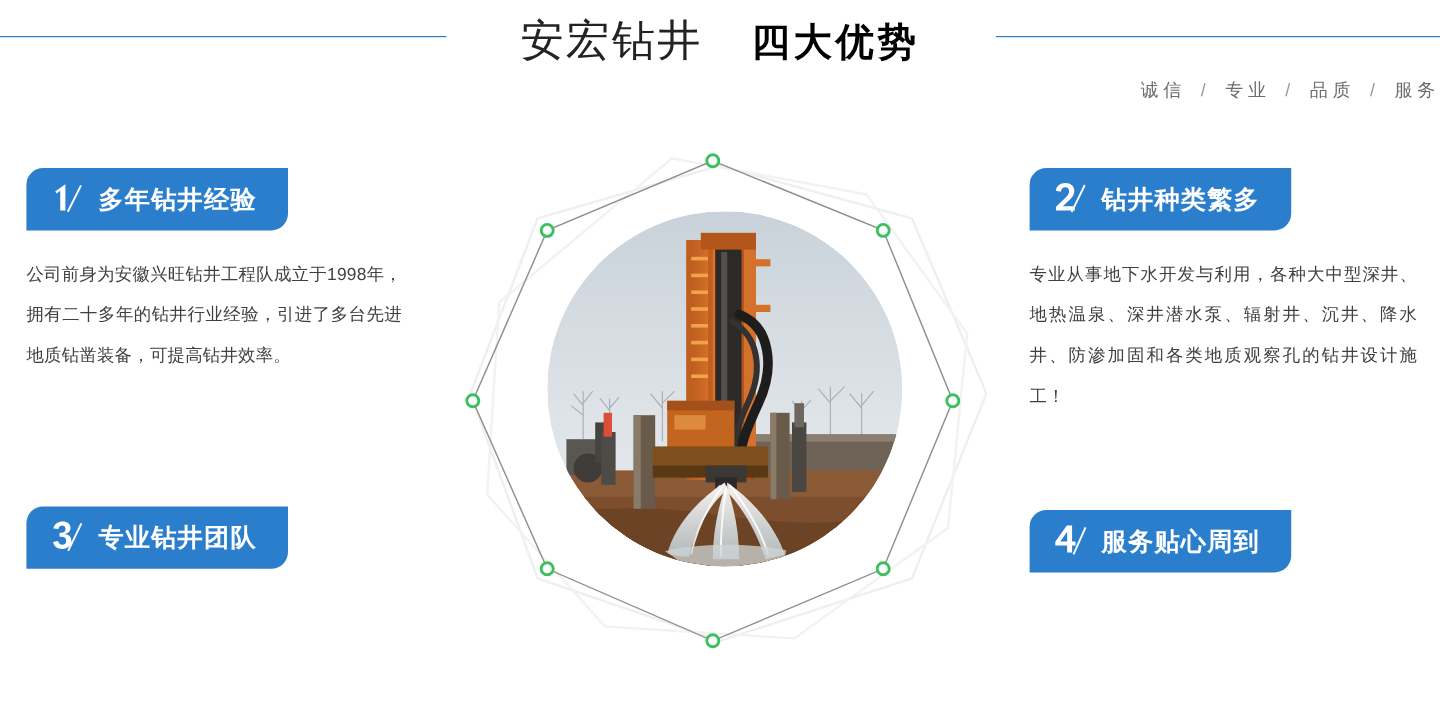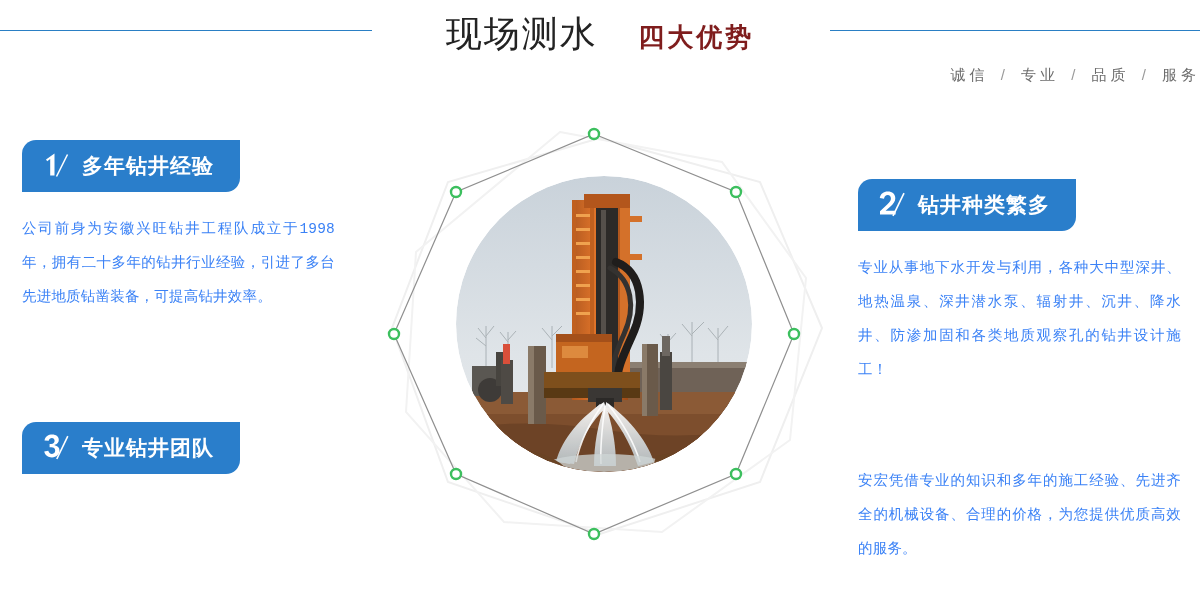--- a/index.html
+++ b/index.html
@@ -40,23 +40,23 @@
     text-align: center;
     white-space: nowrap;
   }
   .title-main {
     font-size: 36px;
     font-weight: 500;
     color: #232323;
     letter-spacing: 2px;
   }
   .title-accent {
-    font-size: 26px;
+    font-size: 32px;
     font-weight: 700;
-    color: #7f1d1d;
+    color: #000000;
     letter-spacing: 3px;
     margin-left: 36px;
   }
   .subtitle {
     position: absolute;
     left: 0;
     top: 66px;
     width: 1200px;
     text-align: right;
     font-size: 15px;
@@ -64,21 +64,21 @@
     letter-spacing: 4px;
     white-space: nowrap;
   }
   .subtitle .sep {
     color: #9a9a9a;
     margin: 0 4px;
   }
 
   
   .col-left  { position: absolute; left: 22px;  top: 140px; width: 320px; }
-  .col-right { position: absolute; left: 858px; top: 140px; width: 330px; margin-top: 39px; }
+  .col-right { position: absolute; left: 858px; top: 140px; width: 330px; }
 
   .card { position: relative; }
   .card.left-1  { margin-top: 0px; }
   .card.left-2  { margin-top: 108px; }
   .card.right-1 { margin-top: 0px; }
   .card.right-2 { margin-top: 77px; }
 
   .badge {
     display: inline-flex;
     align-items: center;
@@ -101,24 +101,23 @@
     font-weight: 700;
     color: #ffffff;
     letter-spacing: 1px;
     white-space: nowrap;
   }
 
   .card-body {
     margin-top: 20px;
     font-size: 14.5px;
     line-height: 34px;
-    color: #3b82f6;
+    color: #404040;
     text-align: justify;
     letter-spacing: 0.2px;
-    font-family: Liberation Mono, monospace;
   }
   .col-left  .card-body { width: 313px; }
   .col-right .card-body { width: 323px; }
 
   
   .center-stage {
     position: absolute;
     left: 370px;
     top: 110px;
     width: 460px;
@@ -143,21 +142,21 @@
   .photo-disc svg { display: block; }
 </style>
 </head>
 <body>
 
 <div class="header">
   <div class="rule rule-left"></div>
   <div class="rule rule-right"></div>
 
   <div class="title-row">
-    <span class="title-main">现场测水</span>
+    <span class="title-main">安宏钻井</span>
     <span class="title-accent">四大优势</span>
   </div>
 
   <div class="subtitle">
     <span>诚信</span>
     <span class="sep">/</span>
     <span>专业</span>
     <span class="sep">/</span>
     <span>品质</span>
     <span class="sep">/</span>
@@ -203,21 +202,29 @@
           <path d="M3.8 10.0 C4.4 6.0 7.6 3.6 11.8 3.6 C16.3 3.6 19.3 6.2 19.3 10.2 C19.3 13.3 17.6 15.7 13.9 19.0 L9.6 22.8 L19.6 22.8 L19.6 26.4 L4.0 26.4 L4.0 23.2 L11.2 16.5 C13.9 14.0 14.9 12.4 14.9 10.4 C14.9 8.3 13.7 7.0 11.7 7.0 C9.7 7.0 8.5 8.2 8.0 10.7 Z" fill="#ffffff"></path>
           <path d="M17.0 27.8 L28.0 5.2" stroke="#ffffff" stroke-width="1.6" fill="none"></path>
         </svg>
       </span>
       <span class="badge-title">钻井种类繁多</span>
     </div>
     <div class="card-body">专业从事地下水开发与利用，各种大中型深井、地热温泉、深井潜水泵、辐射井、沉井、降水井、防渗加固和各类地质观察孔的钻井设计施工！</div>
   </div>
 
   <div class="card right-2">
-    <div class="card-body">安宏凭借专业的知识和多年的施工经验、先进齐全的机械设备、合理的价格，为您提供优质高效的服务。</div>
+    <div class="badge">
+      <span class="badge-num">
+        <svg width="30" height="34" viewBox="0 0 30 34">
+          <path d="M13.0 4.0 L17.4 4.0 L17.4 17.2 L20.3 17.2 L20.3 20.6 L17.4 20.6 L17.4 26.4 L13.3 26.4 L13.3 20.6 L3.4 20.6 L3.4 17.4 Z M13.3 17.2 L13.3 9.2 L7.6 17.2 Z" fill="#ffffff"></path>
+          <path d="M18.6 28.0 L28.6 5.4" stroke="#ffffff" stroke-width="1.6" fill="none"></path>
+        </svg>
+      </span>
+      <span class="badge-title">服务贴心周到</span>
+    </div>
   </div>
 
 </div>
 
 <div class="center-stage">
 
   <svg class="rings" viewBox="0 0 460 490">
 
     <polygon points="230,28 390,72 452,218 390,372 230,424 78,372 22,218 78,72" fill="none" stroke="#efefef" stroke-width="2"></polygon>
     <polygon points="190,22 352,52 436,168 420,330 292,422 134,412 36,302 46,142" fill="none" stroke="#f2f2f2" stroke-width="2"></polygon>

